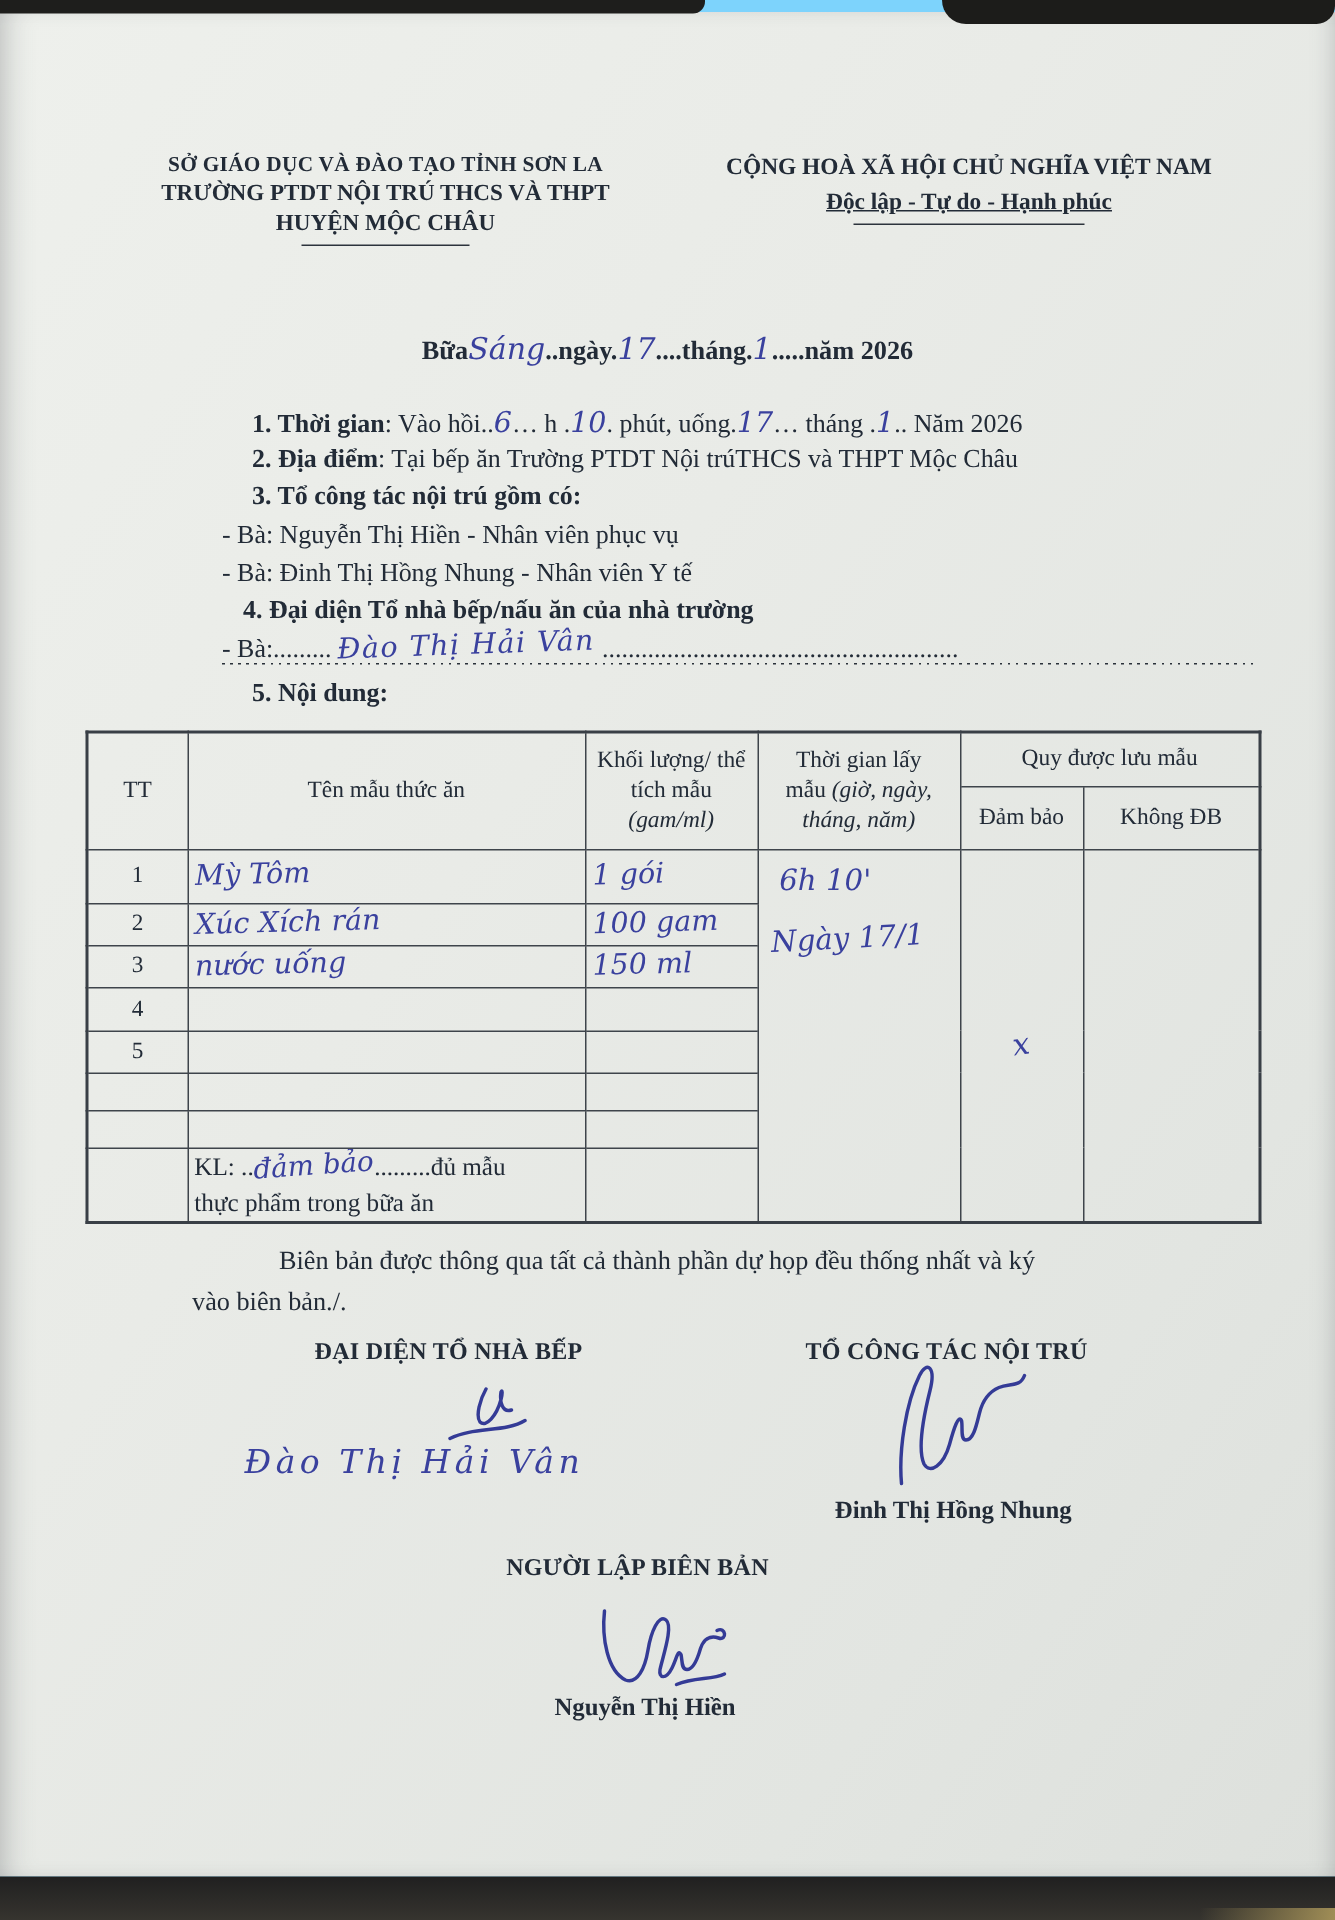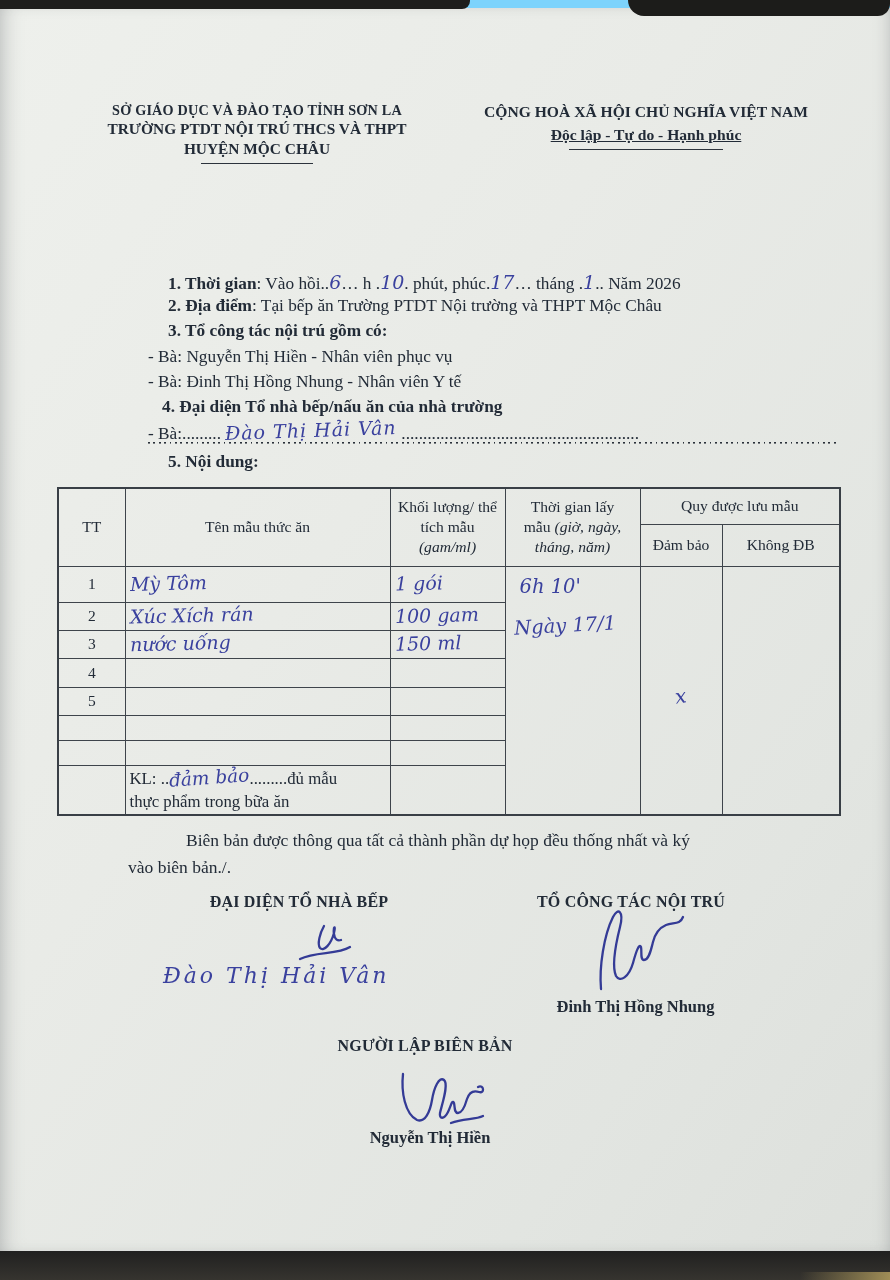--- a/index.html
+++ b/index.html
@@ -81,27 +81,30 @@
         <div class="l3">HUYỆN MỘC CHÂU</div>
         <div class="rule" style="width:112px;"></div>
       </div>
       <div class="hdr-right">
         <div class="l1">CỘNG HOÀ XÃ HỘI CHỦ NGHĨA VIỆT NAM</div>
         <div class="l2">Độc lập - Tự do - Hạnh phúc</div>
         <div class="rule" style="width:154px;"></div>
       </div>
     </div>
 
+    <div class="abs doc-sub">
+      <span>Bữa</span><span class="hw">Sáng</span><span>..ngày.</span><span class="hw">17</span><span>....tháng.</span><span class="hw">1</span><span>.....năm 2026</span>
+    </div>
 
     <div class="abs line" style="top:271px;left:168px;">
-      <span class="lbl">1. Thời gian</span><span>: Vào hồi..</span><span class="hw">6</span><span>… h .</span><span class="hw">10</span><span>.  phút, phúc.</span><span class="hw">17</span><span>…  tháng .</span><span class="hw">1</span><span>.. Năm 2026</span>
+      <span class="lbl">1. Thời gian</span><span>: Vào hồi..</span><span class="hw">6</span><span>… h .</span><span class="hw">10</span><span>.  phút, uống.</span><span class="hw">17</span><span>…  tháng .</span><span class="hw">1</span><span>.. Năm 2026</span>
     </div>
 
     <div class="abs line" style="top:296px;left:168px;">
-      <span class="lbl">2. Địa điểm</span><span>: Tại bếp ăn Trường PTDT Nội trường và THPT Mộc Châu</span>
+      <span class="lbl">2. Địa điểm</span><span>: Tại bếp ăn Trường PTDT Nội trúTHCS và THPT Mộc Châu</span>
     </div>
 
     <div class="abs line lbl b" style="top:321px;left:168px;">3. Tổ công tác nội trú gồm có:</div>
     <div class="abs line" style="top:347px;left:148px;">- Bà: Nguyễn Thị Hiền - Nhân viên phục vụ</div>
     <div class="abs line" style="top:372px;left:148px;">- Bà: Đinh Thị Hồng Nhung - Nhân viên Y tế</div>
 
     <div class="abs line b" style="top:397px;left:162px;">4. Đại diện Tổ nhà bếp/nấu ăn của nhà trường</div>
     <div class="abs line dotline" style="top:421px;left:148px;width:688px;">
       <span>- Bà:.........</span>
       <span class="hw hw-big" style="display:inline-block;transform:rotate(-2deg) translateY(-2px);">Đào Thị Hải Vân</span>

